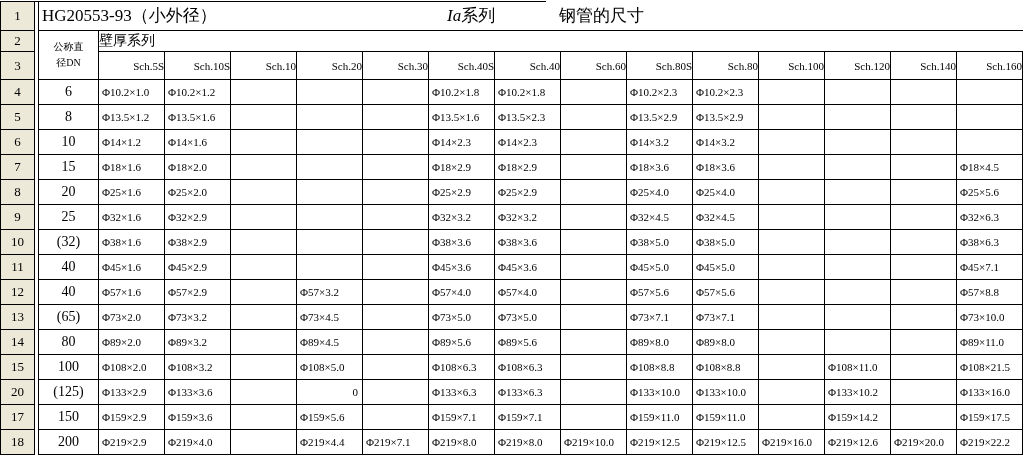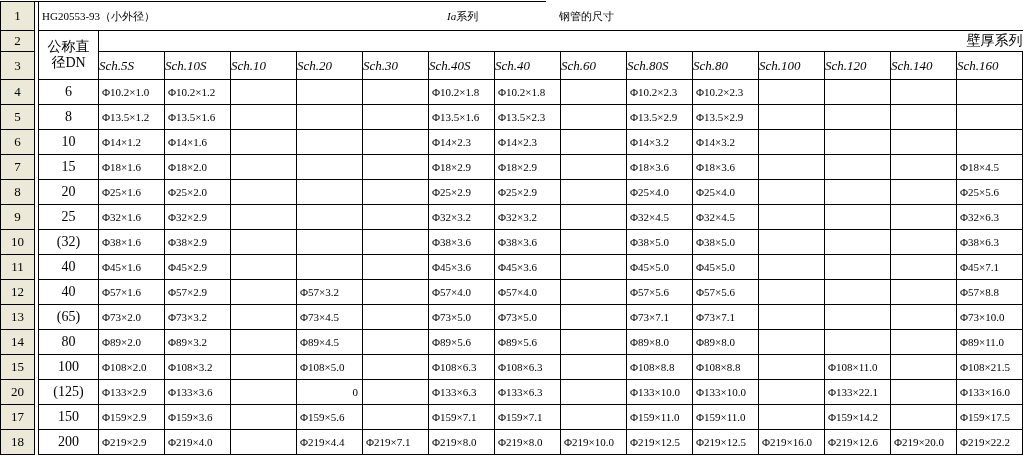--- a/index.html
+++ b/index.html
@@ -19,30 +19,30 @@
   td{border:1px solid #000;padding:0;overflow:hidden;white-space:nowrap;vertical-align:middle;}
   
   td.rn{background:#ece9d8;text-align:center;font-size:13px;}
   
   td.gap{border:none;background:#ffffff;}
   td.gap-top{border-top:1px solid #000;}
   tr.r1{height:29px;}
   tr.r2{height:21px;}
   tr.r3{height:28px;}
   tr.dr{height:25px;}
-  td.title-cell{border-right:none;font-size:11px;}
+  td.title-cell{border-right:none;font-size:17px;}
   .title-inner{position:relative;height:28px;line-height:28px;}
   .title-inner span{position:absolute;top:0;}
   .t-left{left:3px;}
   .t-series{left:408px;}
   .t-series i{font-style:italic;}
   .t-right{left:520px;}
-  td.wall-head{border-right:none;text-align:right;font-size:14px;}
-  td.dn-head{text-align:center;font-size:14px;line-height:16px;}
-  td.sch-head{text-align:left;font-size:13px;font-style:italic;}
+  td.wall-head{border-right:none;text-align:left;font-size:14px;}
+  td.dn-head{text-align:center;font-size:10px;line-height:16px;}
+  td.sch-head{text-align:right;font-size:11px;}
   td.dn-val{text-align:center;font-size:14px;}
   td.val{font-size:11px;text-align:left;padding-left:3px;}
   td.val.num{text-align:right;padding-right:4px;padding-left:0;}
   .border-mask{position:absolute;background:#ffffff;z-index:3;}
   .mask-top{left:546px;top:0;width:478px;height:4px;}
 </style>
 </head>
 <body>
 
 <div class="stage">
@@ -344,21 +344,21 @@
           <td class="val">Φ133×3.6</td>
           <td class="val"></td>
           <td class="val num">0</td>
           <td class="val"></td>
           <td class="val">Φ133×6.3</td>
           <td class="val">Φ133×6.3</td>
           <td class="val"></td>
           <td class="val">Φ133×10.0</td>
           <td class="val">Φ133×10.0</td>
           <td class="val"></td>
-          <td class="val">Φ133×22.1</td>
+          <td class="val">Φ133×10.2</td>
           <td class="val"></td>
           <td class="val">Φ133×16.0</td>
         </tr>
         <tr class="dr">
           <td class="rn">17</td>
           <td class="gap"></td>
           <td class="dn-val">150</td>
           <td class="val">Φ159×2.9</td>
           <td class="val">Φ159×3.6</td>
           <td class="val"></td>

